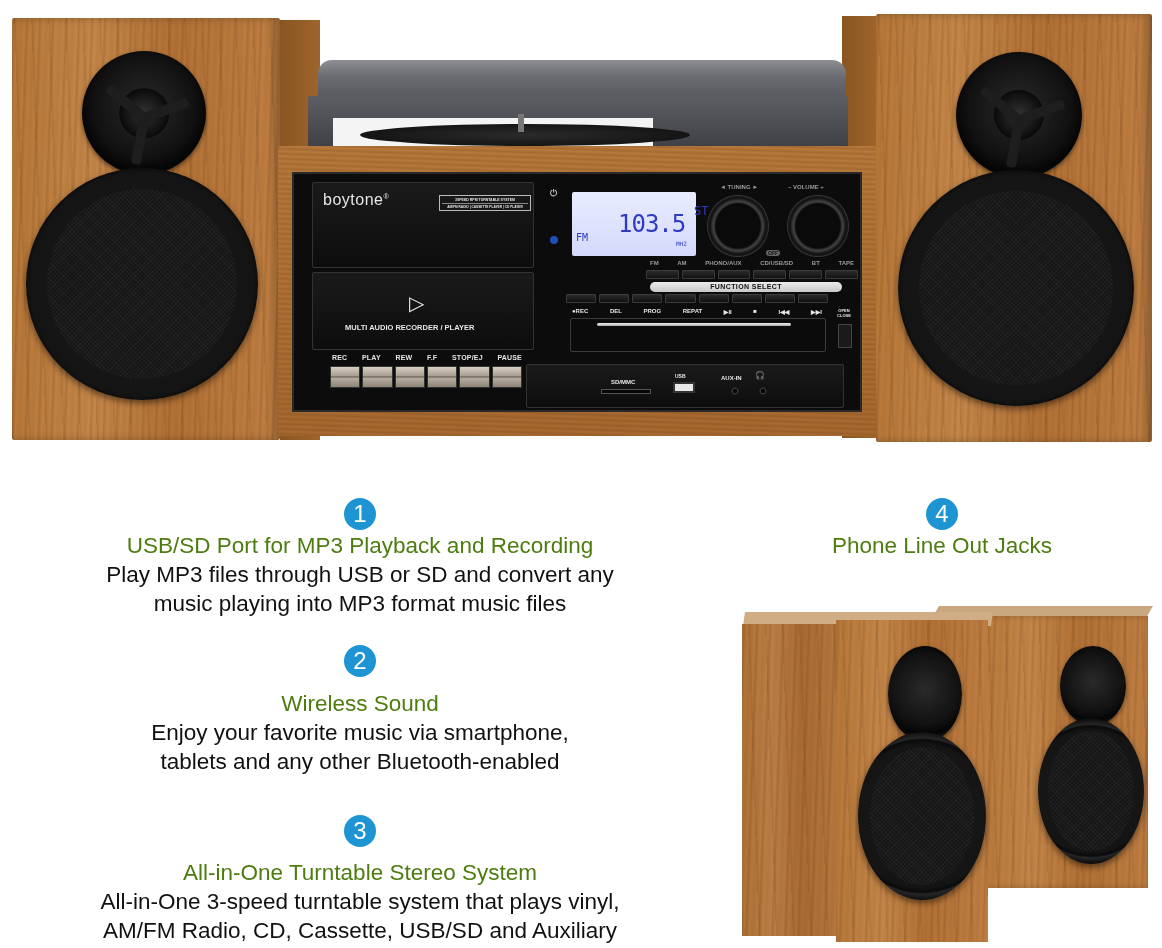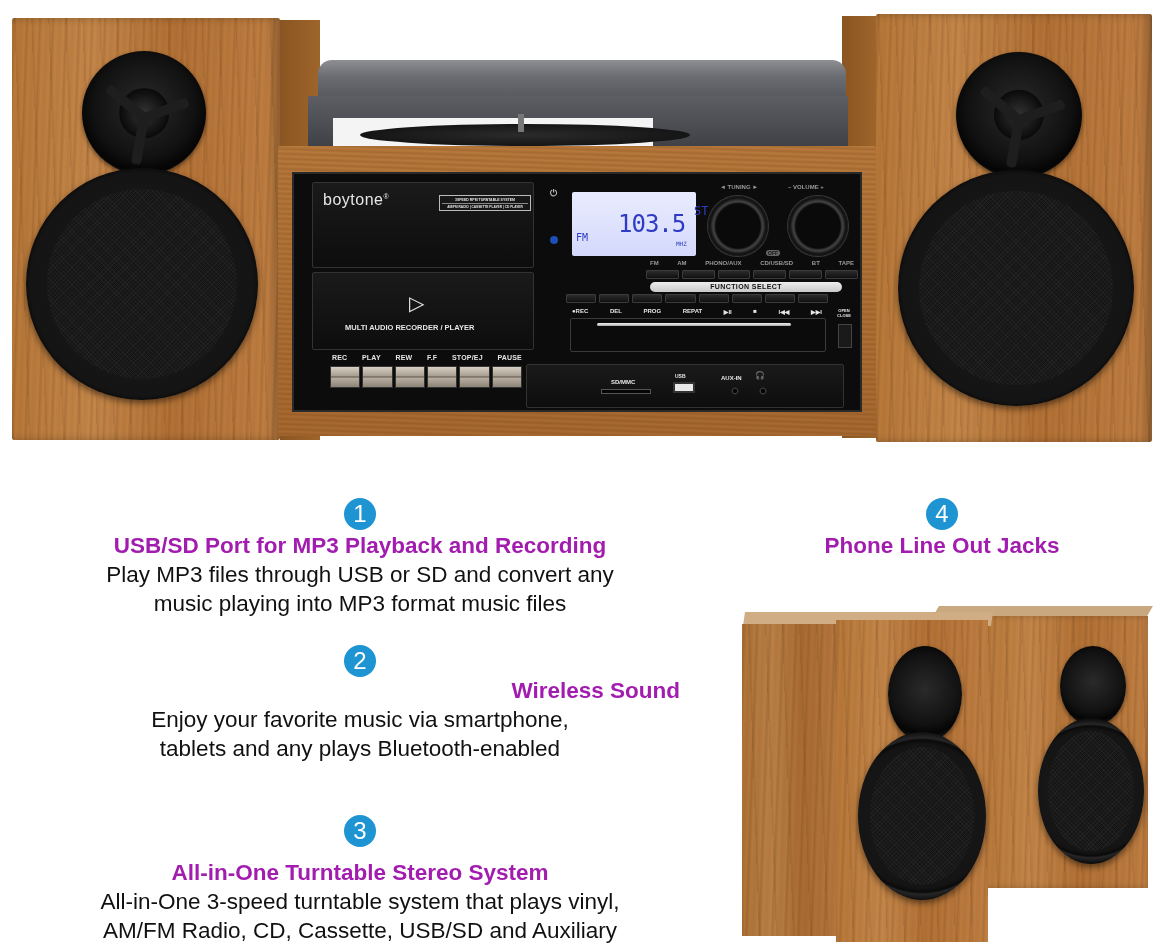--- a/index.html
+++ b/index.html
@@ -86,21 +86,21 @@
   .port { background: #050505; border: 1px solid #555; }
   .jack { border-radius: 50%; background: radial-gradient(circle, #000 30%, #3a3a3a 45%, #111 75%); }
 
   
   .feature { position: absolute; text-align: center; }
   .badge {
     display: inline-block; width: 32px; height: 32px; border-radius: 50%;
     background: #1e94d2; color: #ffffff; font-size: 24px; line-height: 32px;
     text-align: center; font-family: "Liberation Sans", sans-serif;
   }
-  .f-title { font-weight: bold; font-size: 22.5px; line-height: 28px; color: #a21caf; }
+  .f-title { font-weight: normal; font-size: 22.5px; line-height: 28px; color: #4d7c0f; }
   .f-desc { font-size: 22.5px; line-height: 29px; color: #111; }
 </style>
 </head>
 <body>
 
 <div class="abs" style="left:0;top:0;width:1162px;height:450px;">
 
   <div class="abs speaker-side" style="left:280px;top:20px;width:40px;height:420px;"></div>
   <div class="abs wood speaker" style="left:12px;top:18px;width:268px;height:422px;">
     <div class="abs tweeter" style="left:70px;top:33px;width:124px;height:124px;">
@@ -245,23 +245,23 @@
 
 <div class="feature" style="left:40px;top:498px;width:640px;">
   <div class="badge">1</div>
   <div class="f-title" style="margin-top:2px;">USB/SD Port for MP3 Playback and Recording</div>
   <div class="f-desc">Play MP3 files through USB or SD and convert any</div>
   <div class="f-desc">music playing into MP3 format music files</div>
 </div>
 
 <div class="feature" style="left:40px;top:645px;width:640px;">
   <div class="badge">2</div>
-  <div class="f-title" style="margin-top:0px;text-align:right;">Wireless Sound</div>
+  <div class="f-title" style="margin-top:13px;">Wireless Sound</div>
   <div class="f-desc">Enjoy your favorite music via smartphone,</div>
-  <div class="f-desc">tablets and any plays Bluetooth-enabled</div>
+  <div class="f-desc">tablets and any other Bluetooth-enabled</div>
 </div>
 
 <div class="feature" style="left:40px;top:815px;width:640px;">
   <div class="badge">3</div>
   <div class="f-title" style="margin-top:12px;">All-in-One Turntable Stereo System</div>
   <div class="f-desc">All-in-One 3-speed turntable system that plays vinyl,</div>
   <div class="f-desc">AM/FM Radio, CD, Cassette, USB/SD and Auxiliary</div>
 </div>
 
 <div class="feature" style="left:722px;top:498px;width:440px;">

